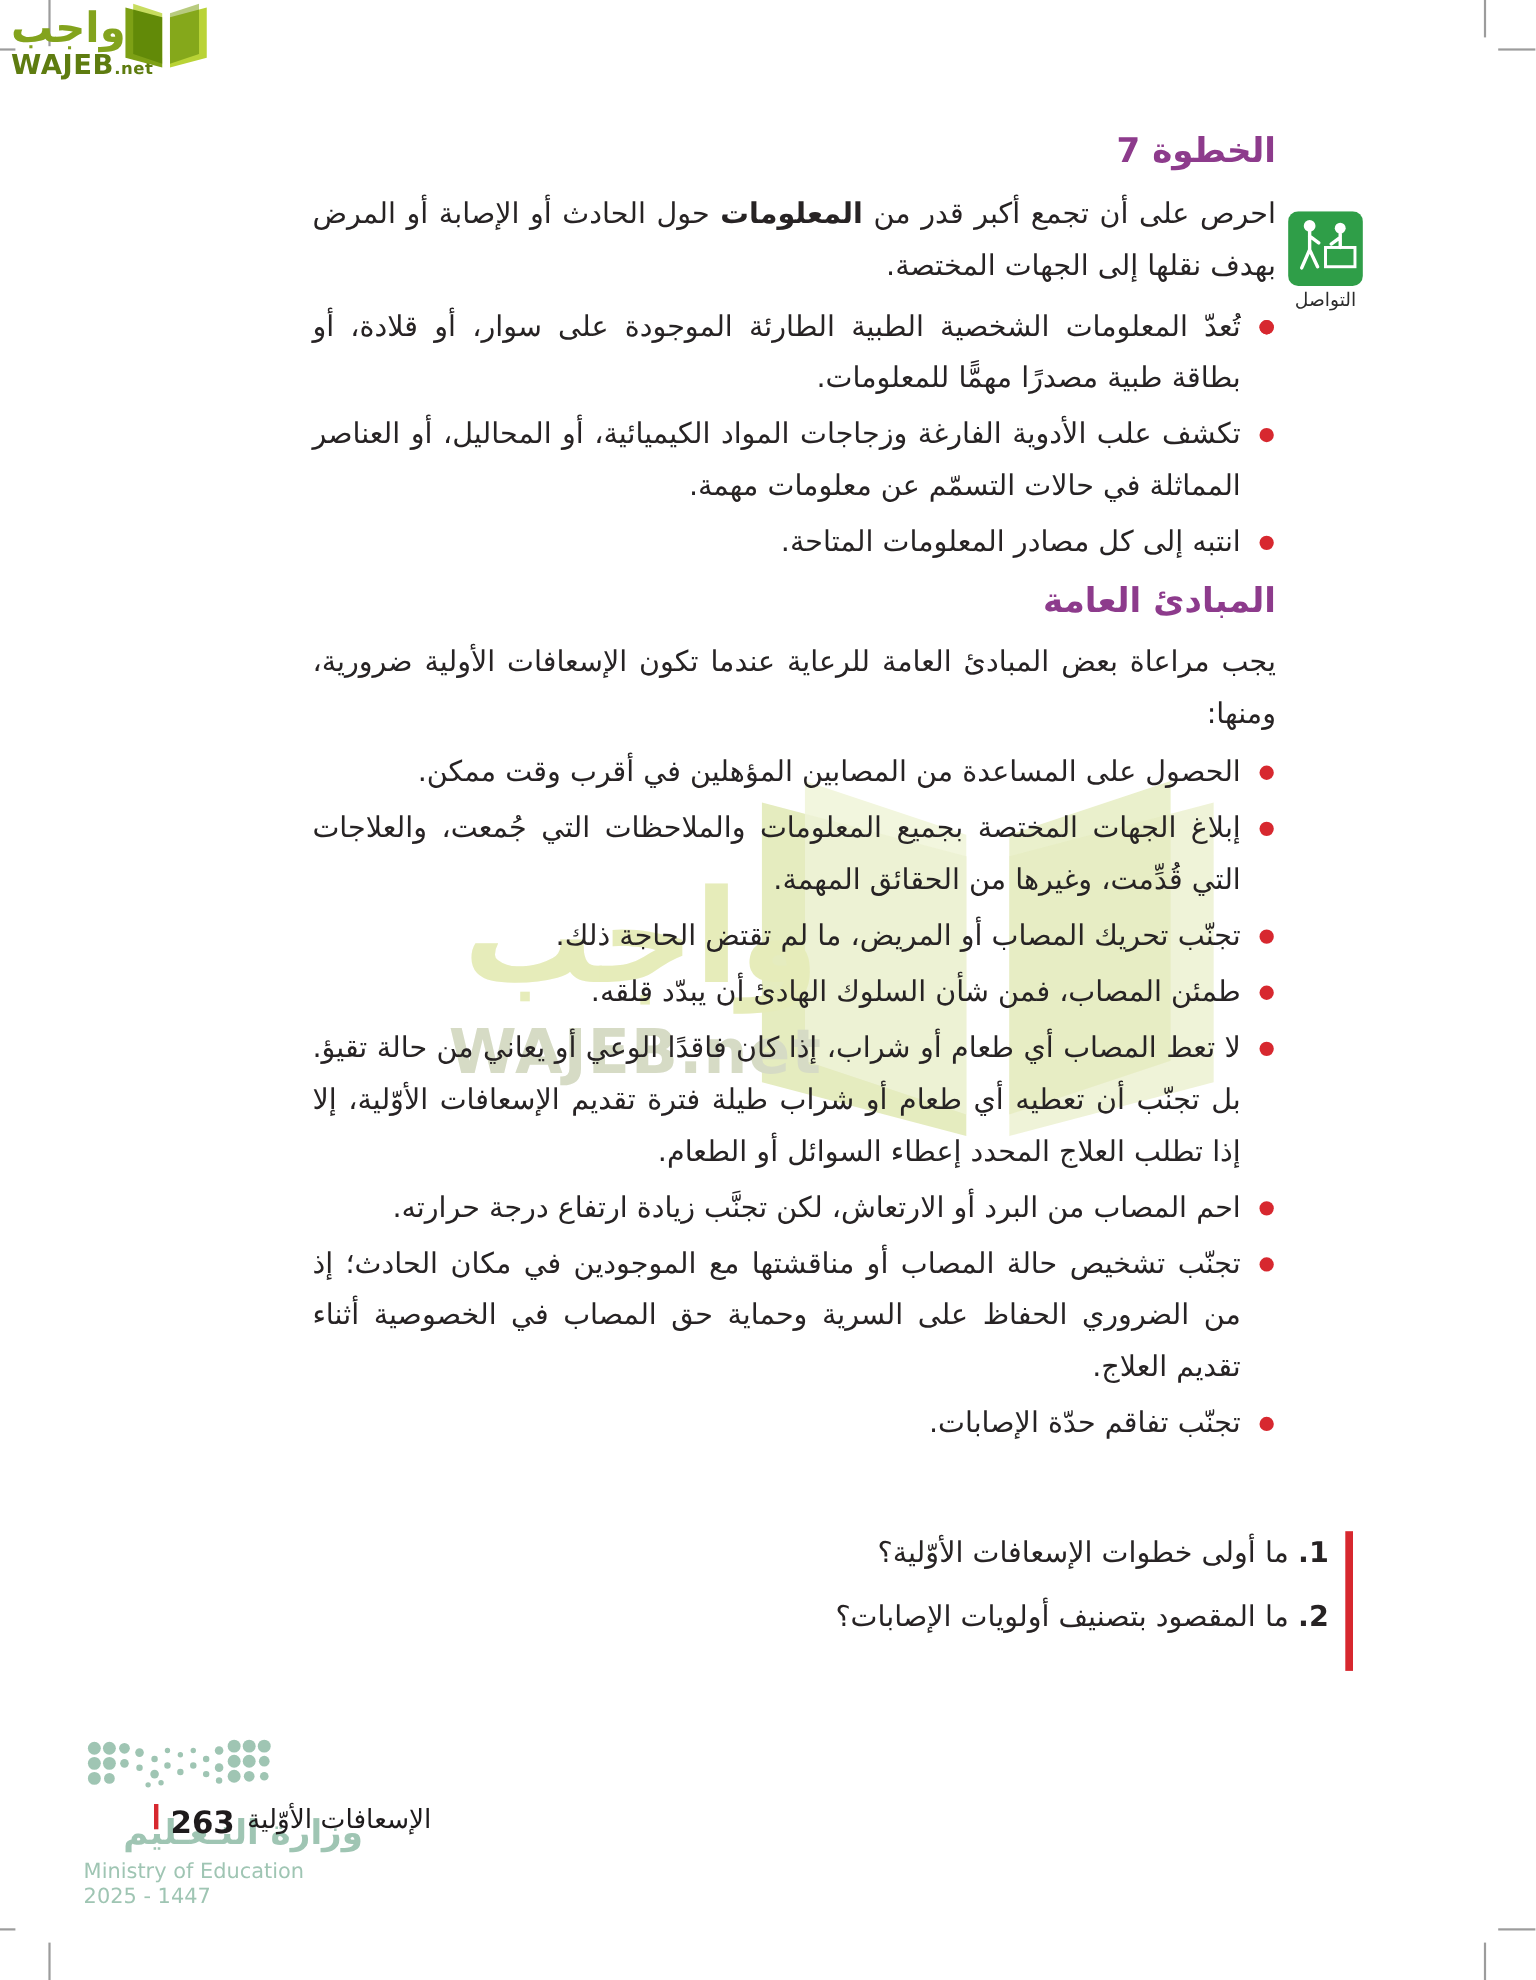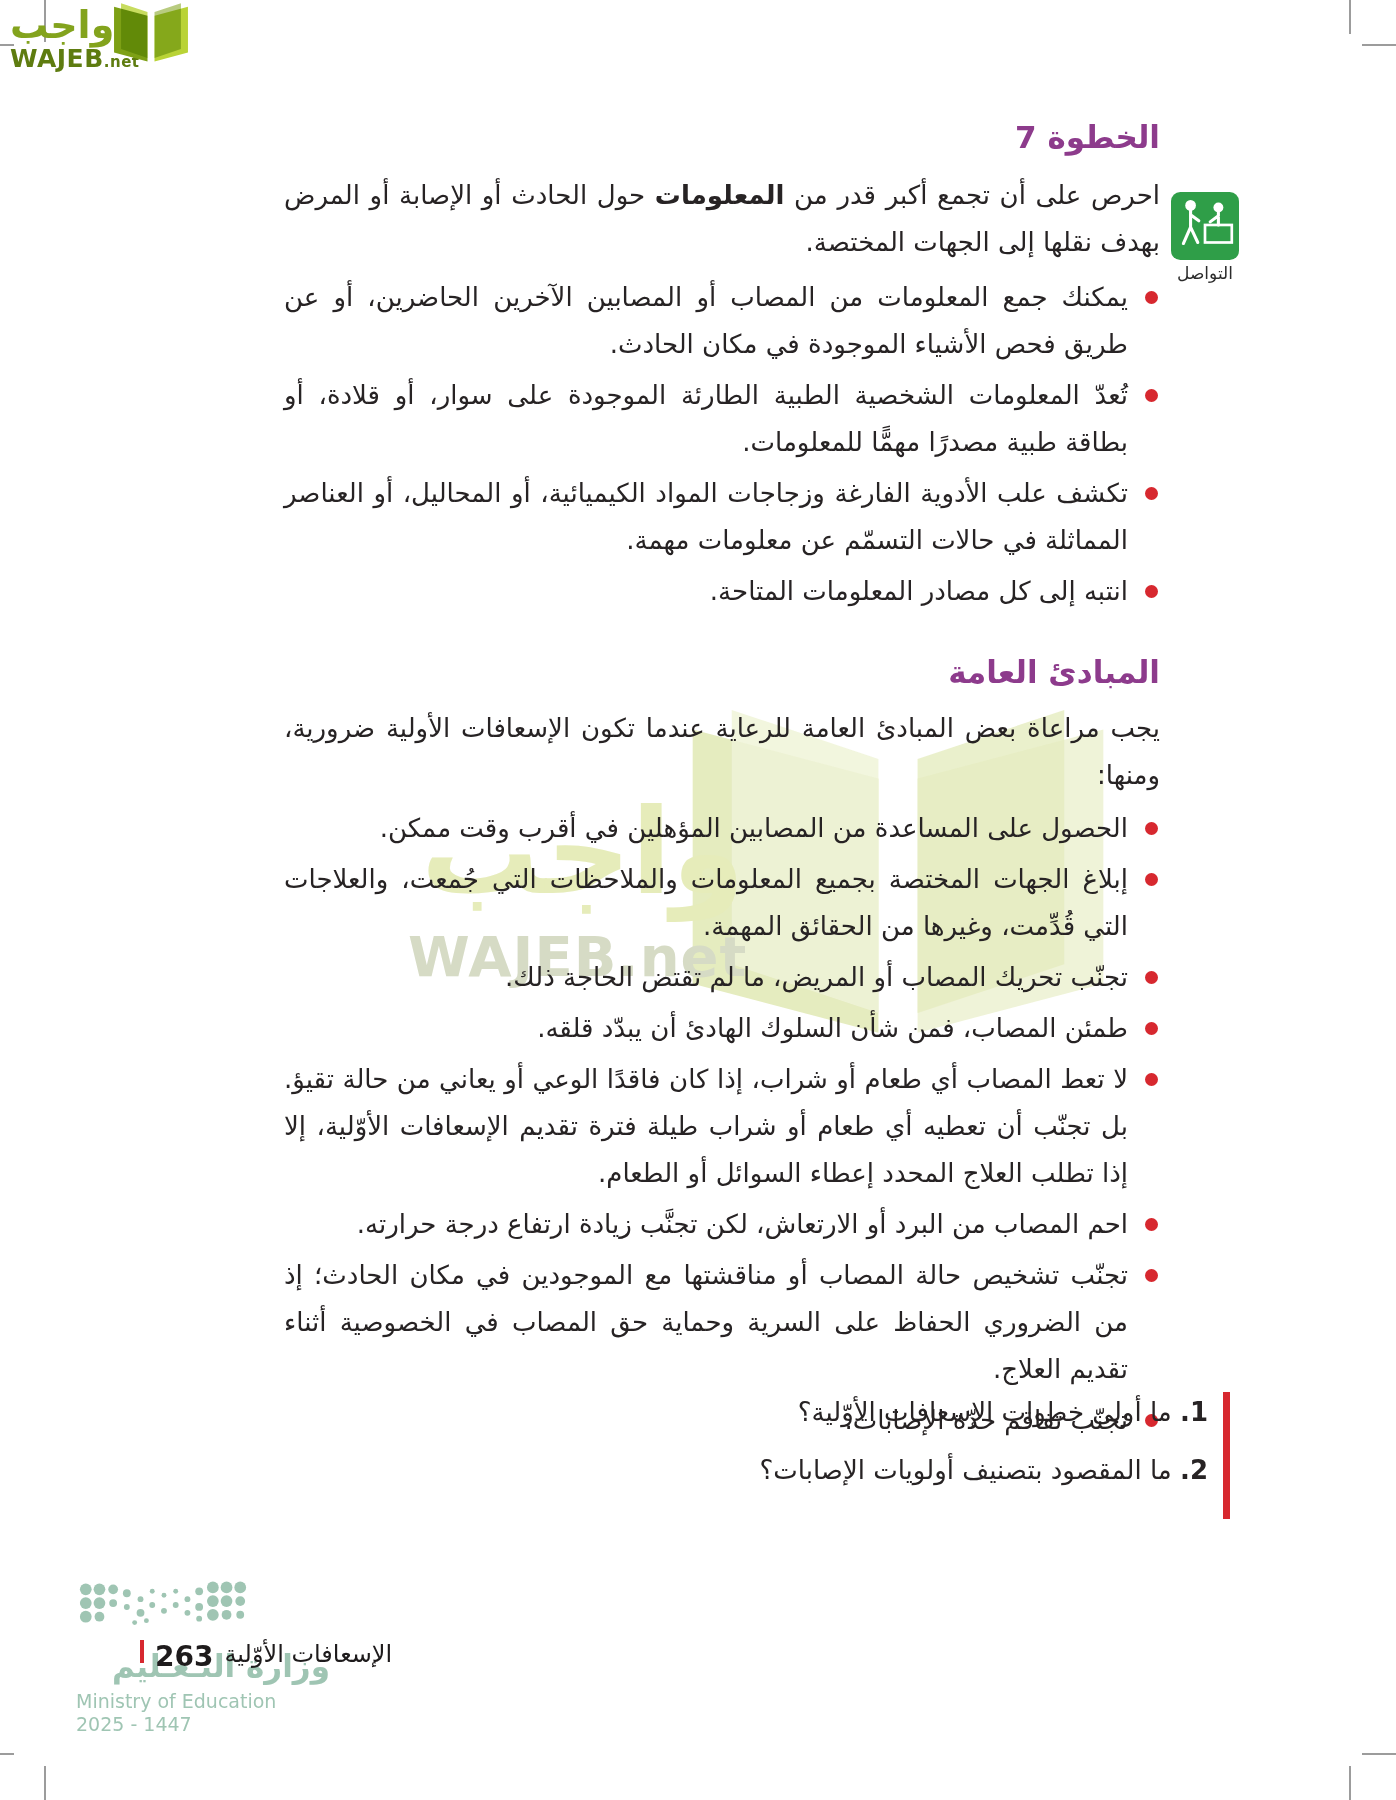--- a/index.html
+++ b/index.html
@@ -37,21 +37,21 @@
   .comm-label { font-size:17px; margin-top:3px; color:#2b2b2b; }
 
   
   .main { position:absolute; top:116px; right:236px; width:876px; z-index:1;
           font-size:26px; line-height:47px; text-align:justify; }
   .h-purple { font-size:31px; line-height:42px; font-weight:bold; color:var(--purple); text-align:right; margin:0 0 14px 0; }
   .intro { margin:0 0 8px 0; }
   .bullets { list-style:none; margin:0; padding:0; }
   .bullets li { position:relative; padding-right:32px; margin-bottom:4px; }
   .dot { position:absolute; right:2px; top:17px; width:13px; height:13px; border-radius:50%; background:var(--red); }
-  .h2-principles { margin-top:36px; margin-bottom:12px; }
+  .h2-principles { margin-top:8px; margin-bottom:12px; }
   .sec-intro { margin:0 0 6px 0; }
 
   
   .quiz { position:absolute; top:1389px; right:188px; width:700px; z-index:1; text-align:right; }
   .quiz-bar { position:absolute; top:3px; right:-22px; width:7px; height:127px; background:var(--red); }
   .quiz-title { font-size:31px; font-weight:bold; color:var(--red); margin-bottom:16px; }
   .q { font-size:26px; line-height:47px; margin-bottom:11px; }
   .qnum { font-weight:bold; }
 
   
@@ -114,21 +114,21 @@
     <div class="comm-label">التواصل</div>
   </aside>
 
   <main class="main">
     <h2 class="h-purple">الخطوة 7</h2>
 
     <p class="intro"><span>احرص على أن تجمع أكبر قدر من </span><b>المعلومات</b><span> حول الحادث أو الإصابة أو المرض بهدف نقلها إلى الجهات المختصة.</span></p>
 
     <ul class="bullets">
 
-        <li><span class="dot"></span><span>يمكنك جمع المعلومات من المصاب أو المصابين الآخرين الحاضرين، أو عن طريق فحص الأشياء الموجودة في مكان الحادث.</span></li>
+        <li><span class="dot"></span></li>
 
         <li><span class="dot"></span><span>تُعدّ المعلومات الشخصية الطبية الطارئة الموجودة على سوار، أو قلادة، أو بطاقة طبية مصدرًا مهمًّا للمعلومات.</span></li>
 
         <li><span class="dot"></span><span>تكشف علب الأدوية الفارغة وزجاجات المواد الكيميائية، أو المحاليل، أو العناصر المماثلة في حالات التسمّم عن معلومات مهمة.</span></li>
 
         <li><span class="dot"></span><span>انتبه إلى كل مصادر المعلومات المتاحة.</span></li>
       </ul>
 
     <h2 class="h-purple h2-principles">المبادئ العامة</h2>
 

